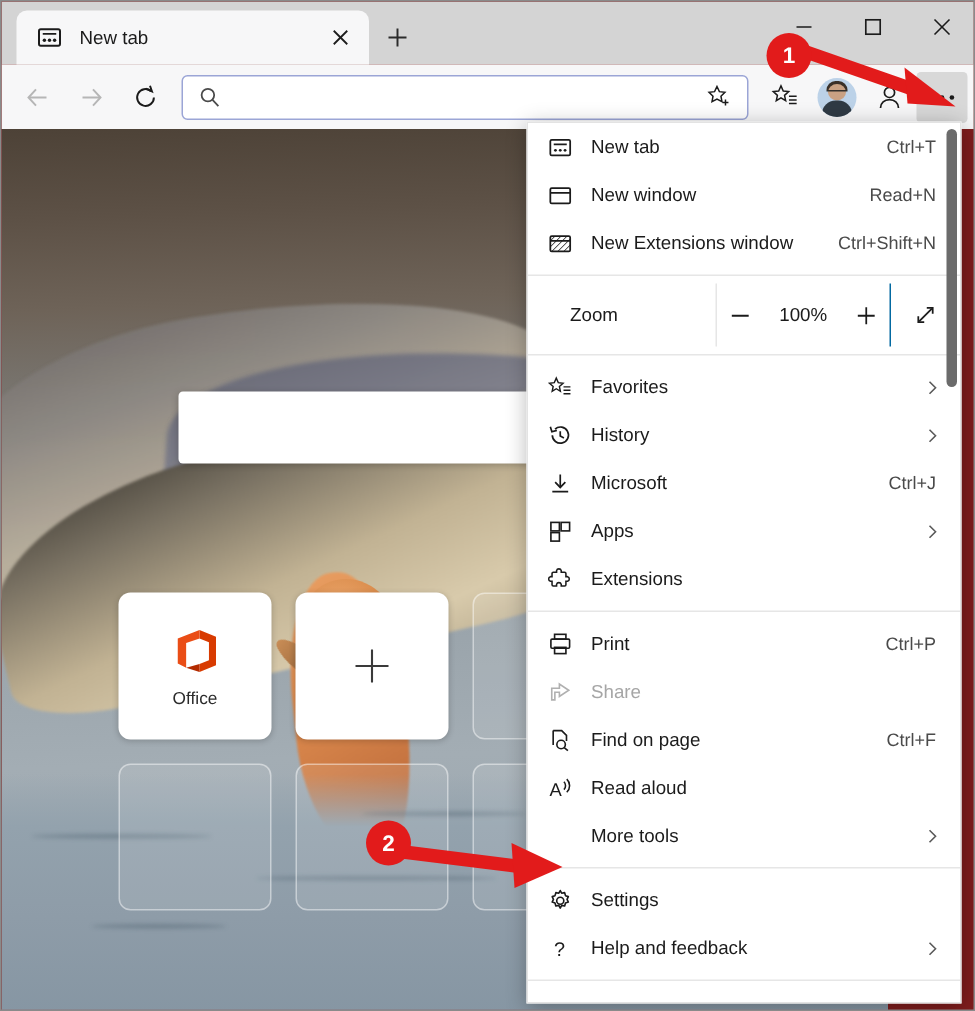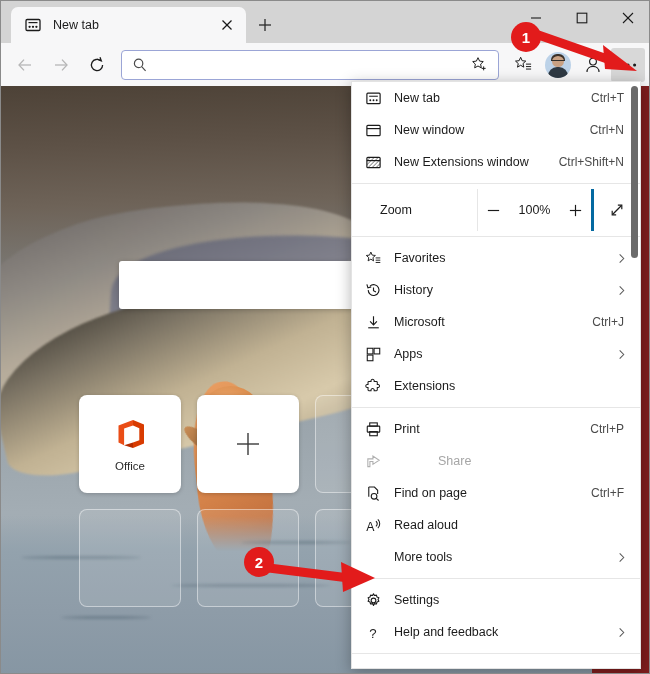--- a/index.html
+++ b/index.html
@@ -175,31 +175,31 @@
   .mi {
     height:32px; display:flex; align-items:center; padding:0 10px 0 0;
     position:relative;
   }
   .mi-ico {
     width:42px; flex:0 0 42px; display:flex; align-items:center; justify-content:center;
   }
   .mi-lbl { flex:1; }
   .mi-acc { color:#4a4a4a; font-size:12px; padding-right:6px; }
   .mi-chev { width:18px; flex:0 0 18px; display:flex; align-items:center; justify-content:center; }
-  .mi.dim .mi-lbl, .mi.dim .mi-acc { color:#a6a6a6;margin-left:44px; }
+  .mi.dim .mi-lbl, .mi.dim .mi-acc { color:#a6a6a6; }
   .msep { height:1px; background:#e6e6e6; margin:5px 0; }
 
   .zoomrow { height:42px; display:flex; align-items:stretch; }
   .zoomrow .zlabel {
     width:126px; flex:0 0 126px; display:flex; align-items:center; padding-left:28px;
     border-right:1px solid #e6e6e6;
   }
   .zoomrow .zctrl {
     flex:1; display:flex; align-items:center; justify-content:space-around;
-    border-right:3px solid #0369a1;
+    border-right:1px solid #0369a1;
   }
   .zoomrow .zval { font-size:12.5px; min-width:36px; text-align:center; }
   .zoomrow .zfull { width:46px; flex:0 0 46px; display:flex; align-items:center; justify-content:center; }
 
   .mscroll {
     position:absolute; right:2px; top:4px; width:7px; height:172px;
     background:#6b6b6b; border-radius:4px;
   }
 
   
@@ -400,21 +400,21 @@
     </div>
 
     <div class="mi">
       <span class="mi-ico">
         <svg width="17" height="17" viewBox="0 0 18 18">
           <rect x="2" y="3.6" width="14" height="10.8" rx="1" fill="none" stroke="#1b1b1b" stroke-width="1.25"></rect>
           <line x1="2" y1="7" x2="16" y2="7" stroke="#1b1b1b" stroke-width="1.25"></line>
         </svg>
       </span>
       <span class="mi-lbl">New window</span>
-      <span class="mi-acc">Ctrl+N</span>
+      <span class="mi-acc">Read+N</span>
     </div>
 
     <div class="mi">
       <span class="mi-ico">
         <svg width="17" height="17" viewBox="0 0 18 18">
           <defs>
             <pattern id="hatch" width="3" height="3" patternUnits="userSpaceOnUse" patternTransform="rotate(45)">
               <line x1="0" y1="0" x2="0" y2="3" stroke="#1b1b1b" stroke-width="1"></line>
             </pattern>
           </defs>

